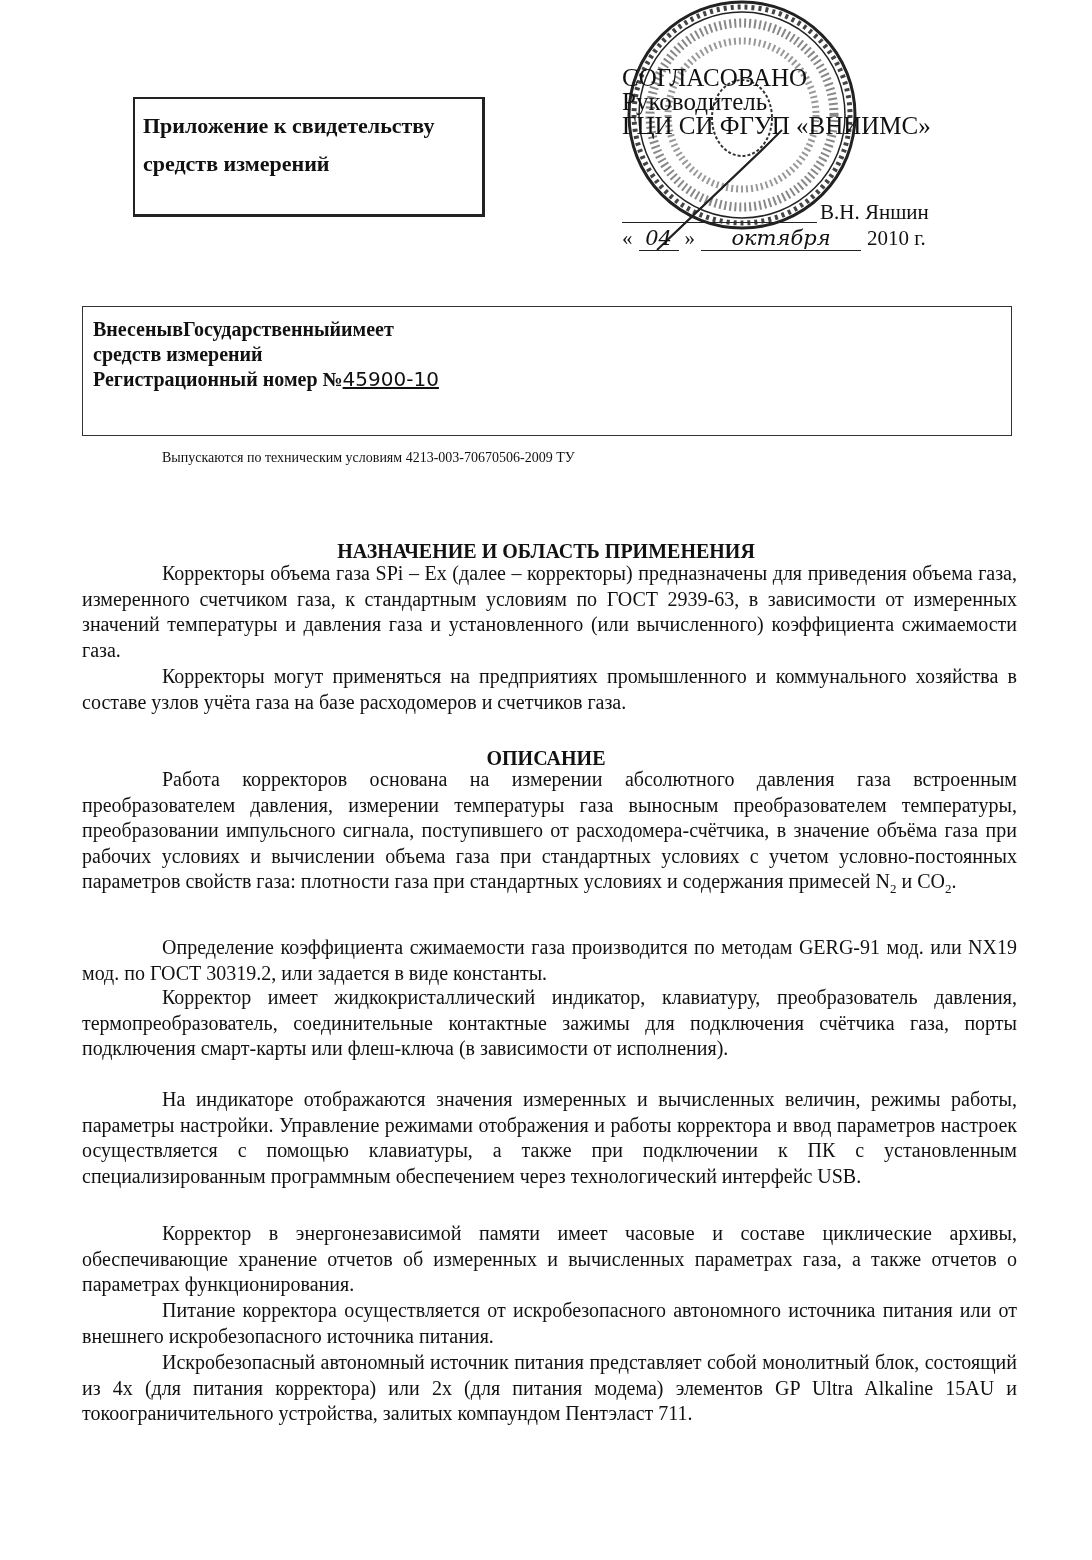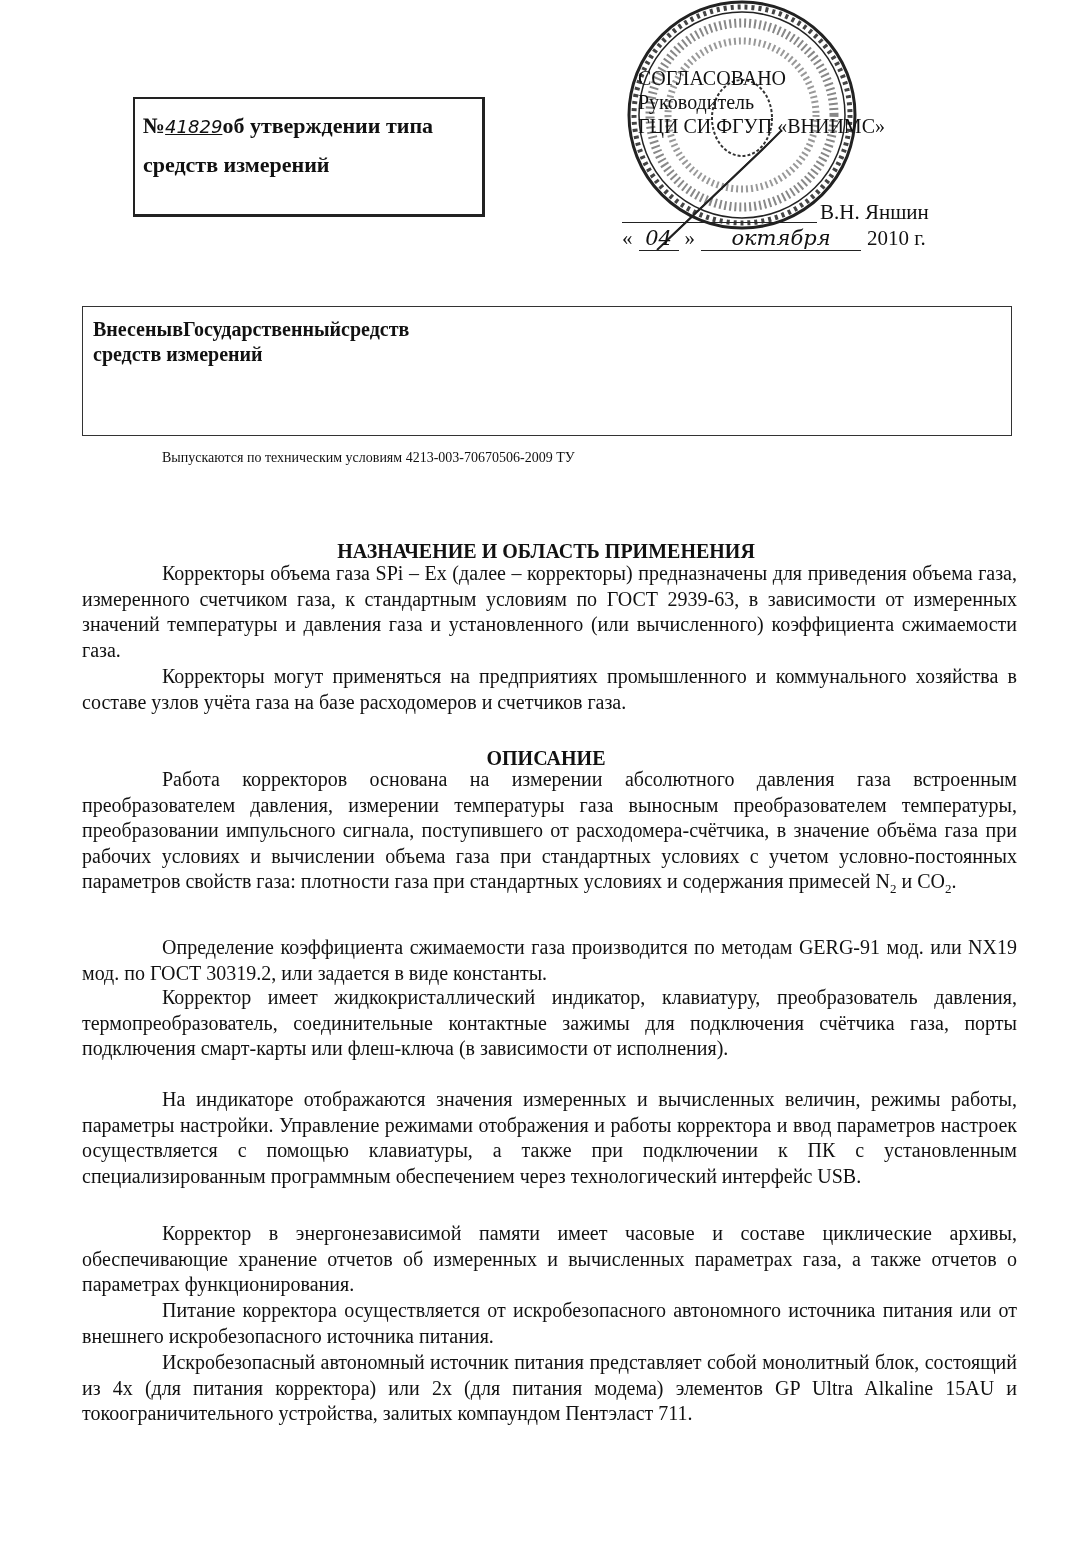--- a/index.html
+++ b/index.html
@@ -15,21 +15,21 @@
     border: 2px solid #222; border-right-width: 3px; border-bottom-width: 3px;
     padding: 8px 0 0 8px; box-sizing: border-box;
     font-weight: bold; font-size: 22px; line-height: 38px;
   }
   .hand { font-family: "DejaVu Sans", sans-serif; font-weight: normal; font-style: italic; font-size: 18px; text-decoration: underline; }
 
   
   .stamp { left: 612px; top: 0px; width: 260px; height: 250px; }
 
   
-  .approve { left: 638px; top: 66px; font-size: 20px; line-height: 24px; }
+  .approve { left: 622px; top: 66px; font-size: 25px; line-height: 24px; }
   .signer { left: 820px; top: 200px; font-size: 21px; }
   .date-row { left: 622px; top: 226px; font-size: 21px; display: flex; align-items: baseline; gap: 6px; }
   .date-line { border-bottom: 1.5px solid #222; display: inline-block; font-family: "DejaVu Serif", serif; font-style: italic; text-align: center; }
 
   
   .reg-table {
     left: 82px; top: 306px; width: 930px; height: 130px;
     border: 1.5px solid #333; display: flex; box-sizing: border-box;
   }
   .cell-left {
@@ -48,23 +48,21 @@
   .para {
     left: 82px; width: 935px; font-size: 20px; line-height: 25.5px; text-align: justify;
     text-indent: 80px;
   }
   sub { font-size: 13px; }
 </style>
 </head>
 <body>
 
 <div class="abs attach-box">
-  <div>
-    <span>№</span><span class="hand">41829</span><span>об утверждении типа</span>
-  </div>
+  <div>Приложение к свидетельству</div>
   <div>средств измерений</div>
 </div>
 
 <svg class="abs stamp" viewBox="0 0 260 250">
   <circle cx="130" cy="115" r="113" fill="none" stroke="#222" stroke-width="3"></circle>
   <circle cx="130" cy="115" r="103" fill="none" stroke="#222" stroke-width="1.5"></circle>
   <circle cx="130" cy="115" r="108" fill="none" stroke="#444" stroke-width="5" stroke-dasharray="3 4"></circle>
   <circle cx="130" cy="115" r="92" fill="none" stroke="#555" stroke-width="9" stroke-dasharray="2 3" opacity="0.7"></circle>
   <circle cx="130" cy="115" r="74" fill="none" stroke="#555" stroke-width="7" stroke-dasharray="2 3" opacity="0.6"></circle>
   <ellipse cx="130" cy="118" rx="30" ry="38" fill="none" stroke="#333" stroke-width="2" stroke-dasharray="3 2"></ellipse>
@@ -86,23 +84,26 @@
   <span class="date-line" style="width:160px;">октября</span>
   <span>2010 г.</span>
 </div>
 
 <div class="abs reg-table">
   <div class="cell-right">
     <div class="justify-line">
       <span>Внесены</span>
       <span>в</span>
       <span>Государственный</span>
-      <span>средств</span>
+      <span>имеет</span>
     </div>
     <div>средств измерений</div>
+    <div>
+      <span>Регистрационный номер №</span><span class="reg-num">45900-10</span>
+    </div>
   </div>
 </div>
 
 <div class="abs tu">Выпускаются по техническим условиям 4213-003-70670506-2009 ТУ</div>
 
 <div class="abs heading" style="top:524px;">НАЗНАЧЕНИЕ И ОБЛАСТЬ ПРИМЕНЕНИЯ</div>
 <div class="abs para" style="top:561px;">Корректоры объема газа SPi – Ex (далее – корректоры) предназначены для приведения объема газа, измеренного счетчиком газа, к стандартным условиям по ГОСТ 2939-63, в зависимости от измеренных значений температуры и давления газа и установленного (или вычисленного) коэффициента сжимаемости газа.</div>
 <div class="abs para" style="top:664px;">Корректоры могут применяться на предприятиях промышленного и коммунального хозяйства в составе узлов учёта газа на базе расходомеров и счетчиков газа.</div>
 
 <div class="abs heading" style="top:731px;">ОПИСАНИЕ</div>

